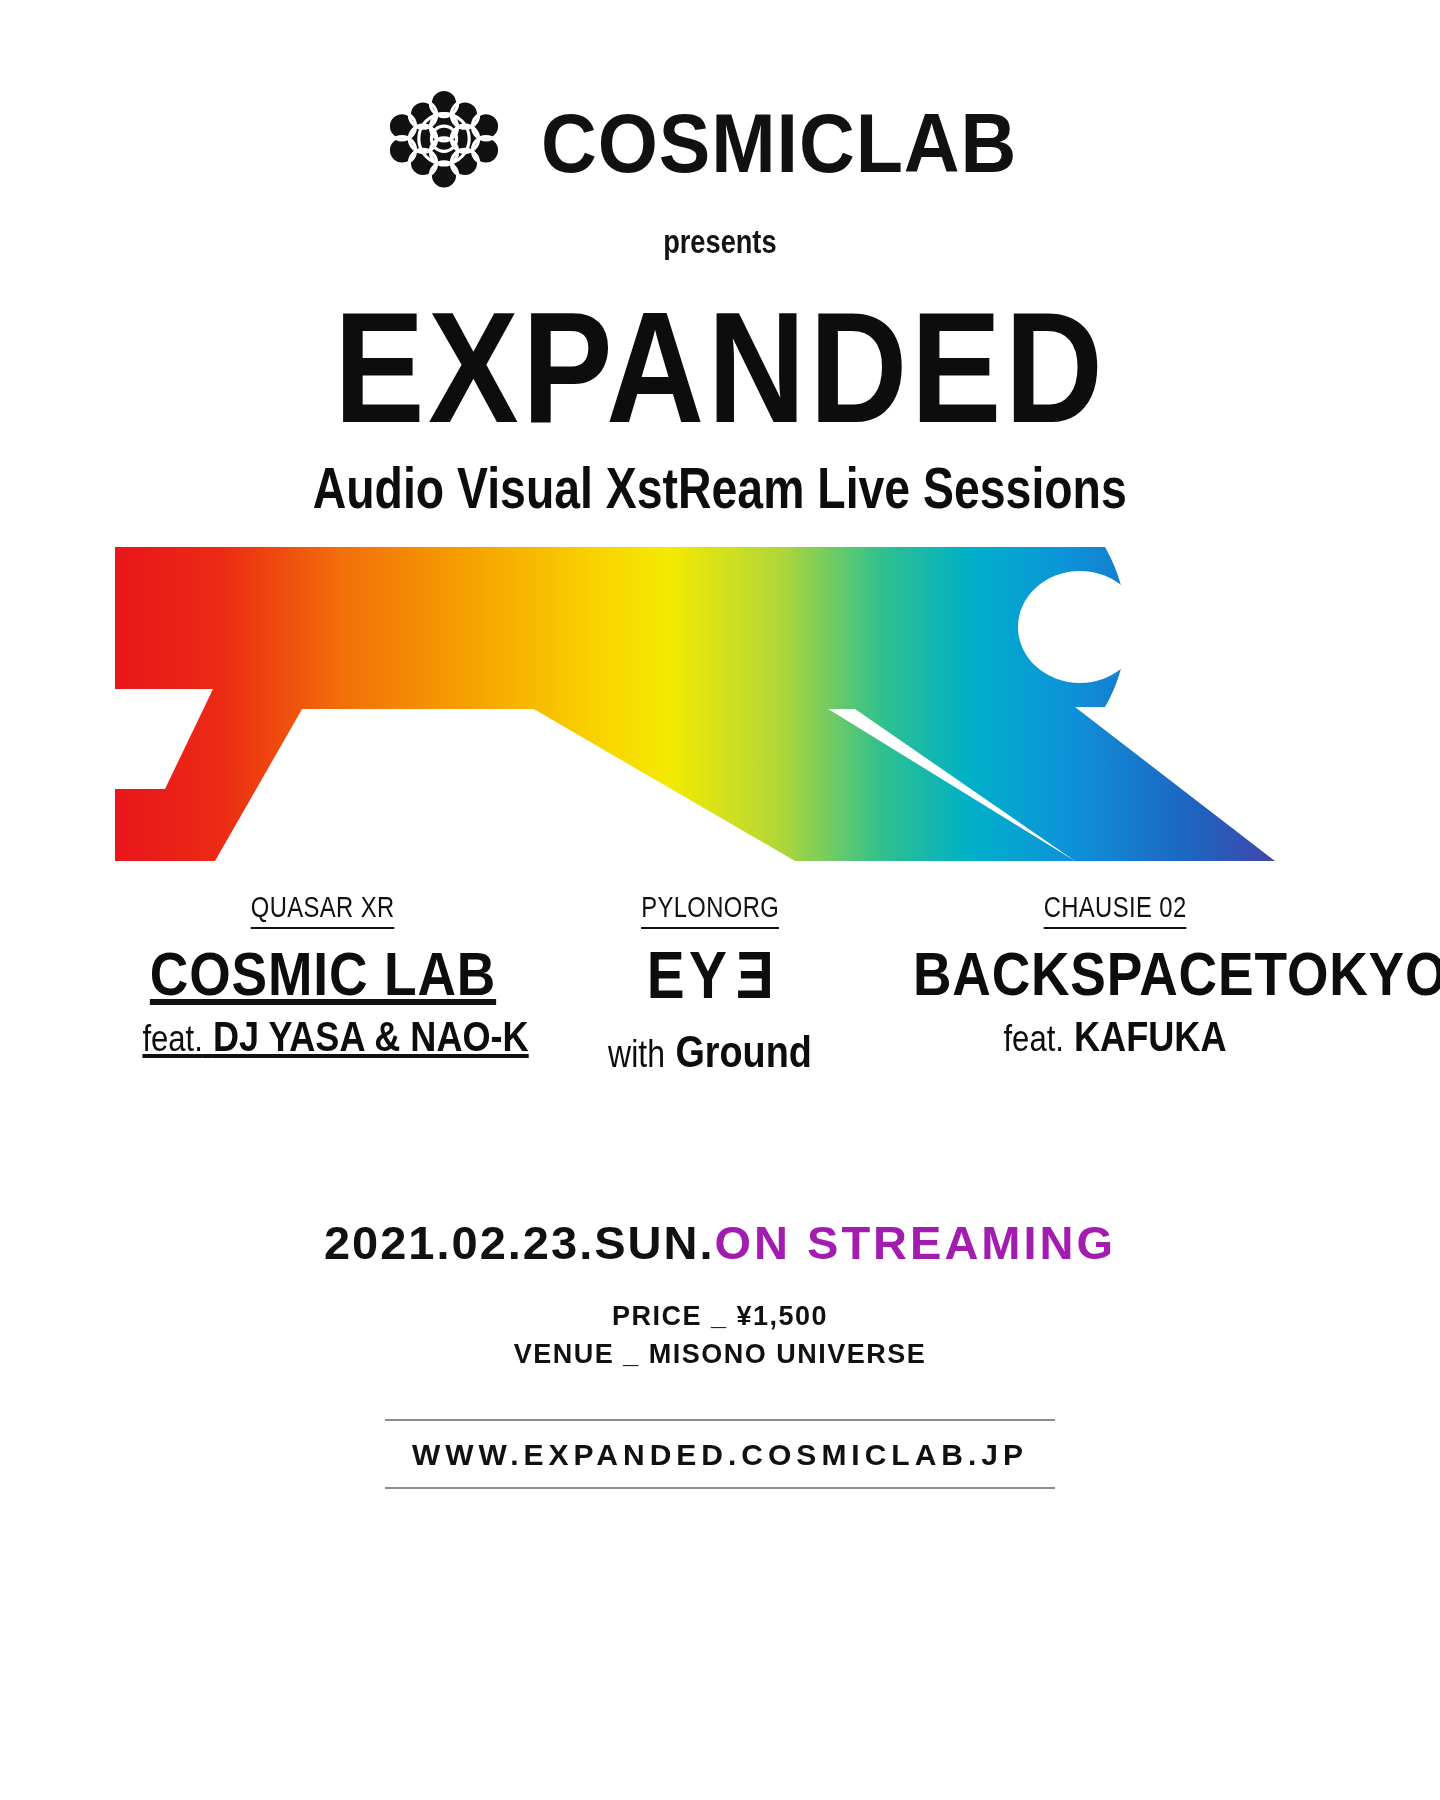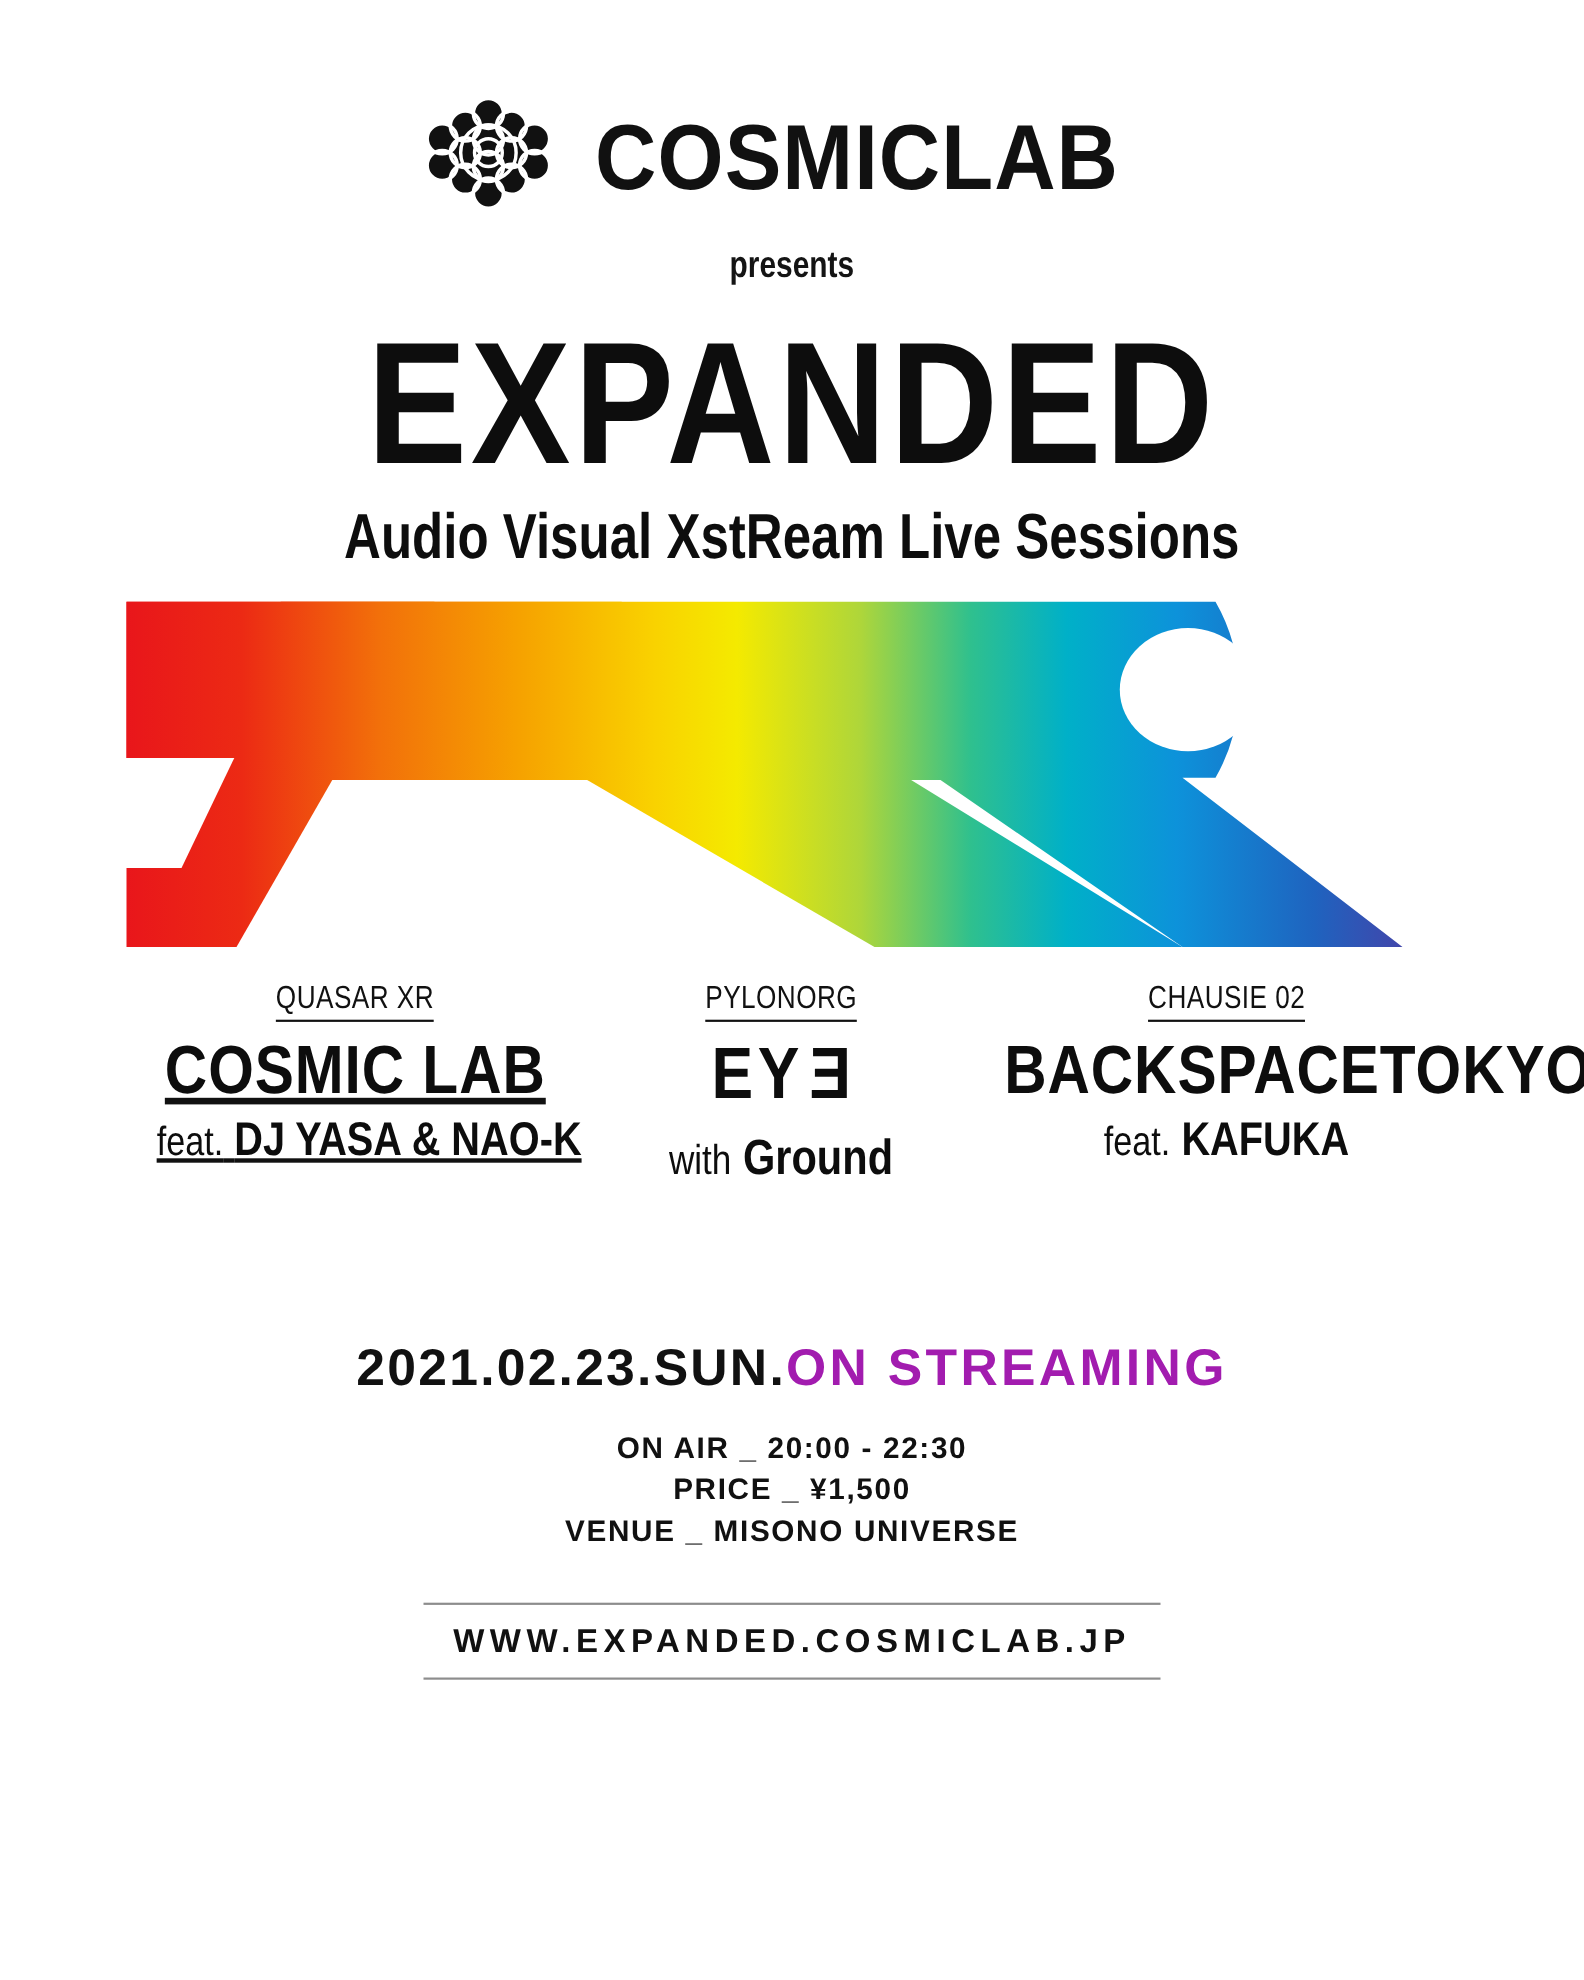--- a/index.html
+++ b/index.html
@@ -306,21 +306,20 @@
       </div>
     </div>
 
   </div>
 
   <div class="dateline">
     <span class="date">2021.02.23.SUN.</span><span class="stream">ON STREAMING</span>
   </div>
 
   <div class="info">
-    <div class="info-line">ON AIR _ 20:00 - 22:30</div>
     <div class="info-line">PRICE _ ¥1,500</div>
     <div class="info-line">VENUE _ MISONO UNIVERSE</div>
   </div>
 
   <div class="footer">
     <div class="rule"></div>
     <div class="url">WWW.EXPANDED.COSMICLAB.JP</div>
     <div class="rule"></div>
   </div>
 

